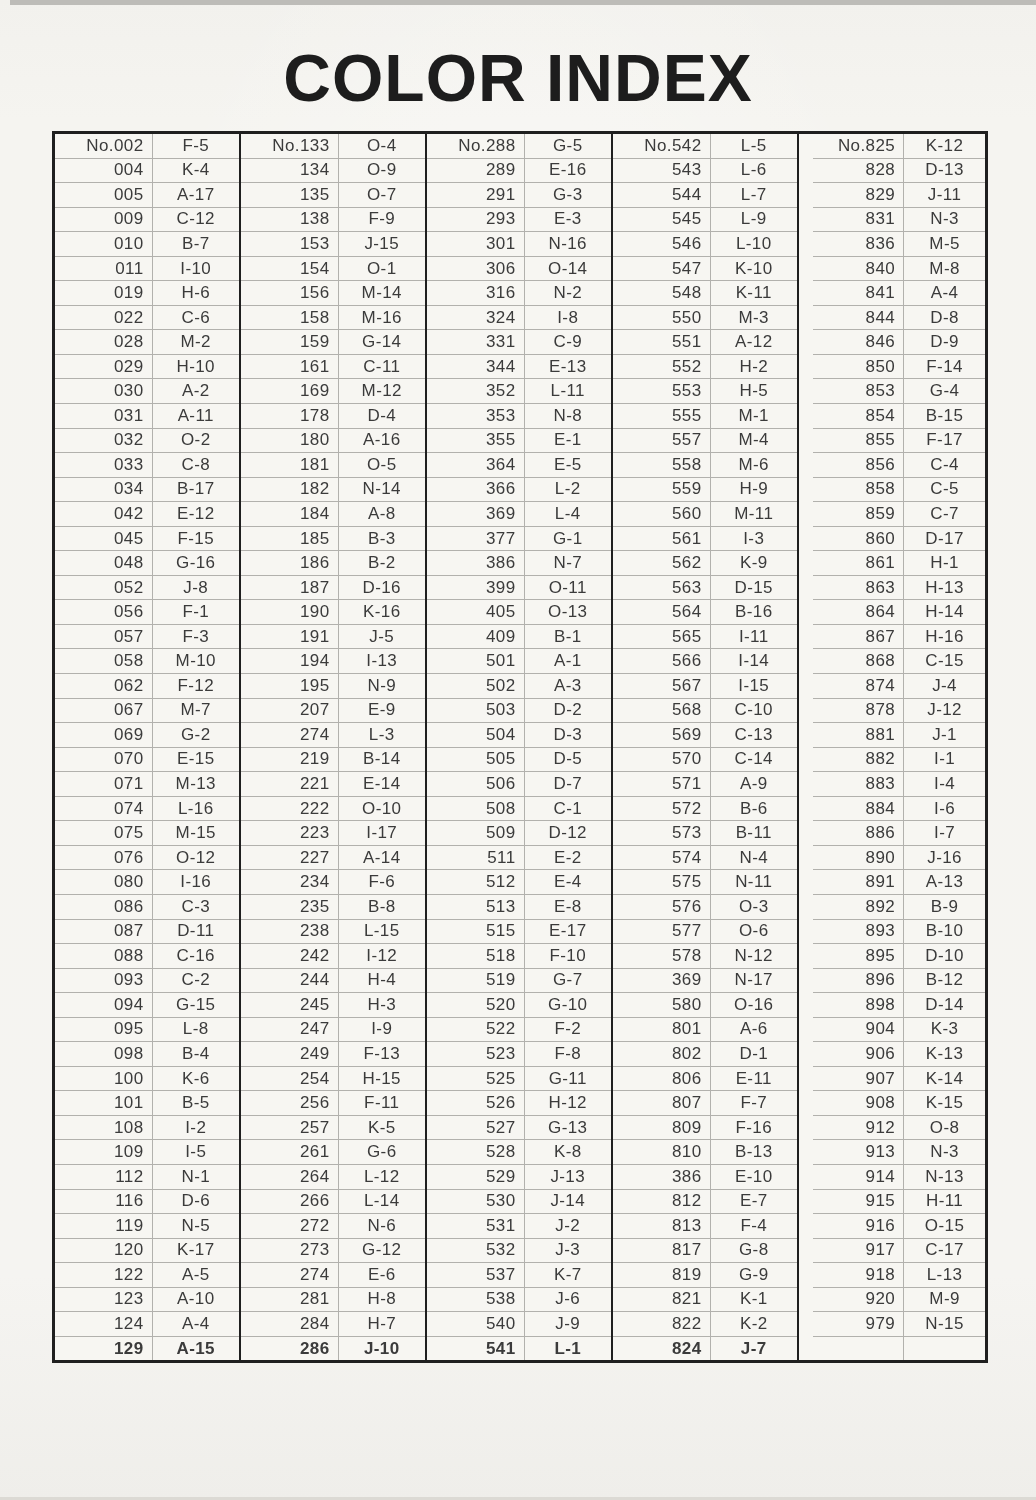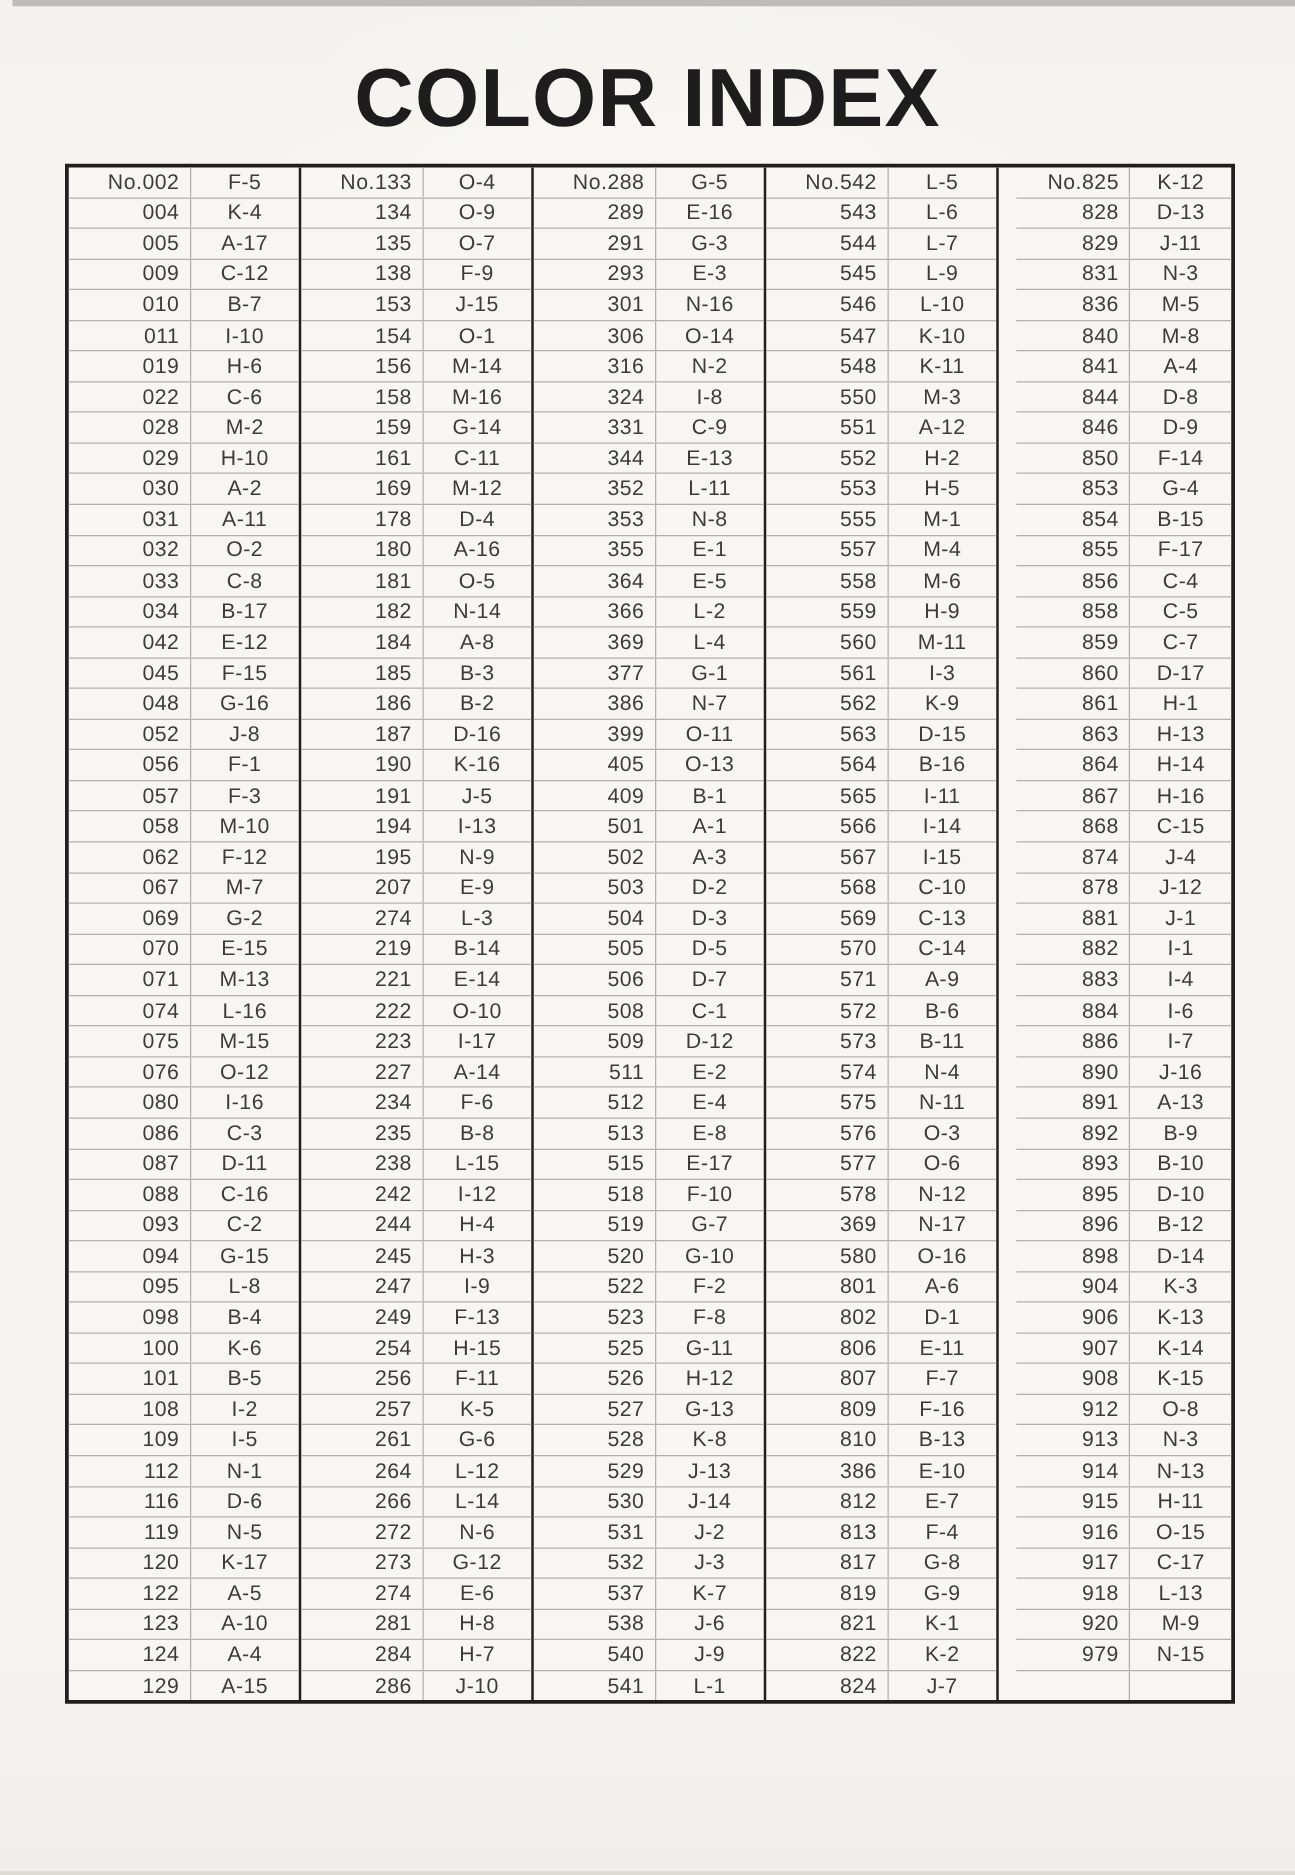--- a/index.html
+++ b/index.html
@@ -78,20 +78,21 @@
     margin-left: 14px;
   }
   .row {
     flex: 1 1 0;
     display: flex;
     border-bottom: 1px solid #b2b1ad;
     min-height: 0;
   }
   .row:last-child {
     border-bottom: none;
+    font-weight: bold;
   }
   .cell {
     display: flex;
     align-items: center;
     box-sizing: border-box;
     font-size: 17px;
     color: #3b3b3b;
     letter-spacing: 0.4px;
     white-space: nowrap;
     overflow: hidden;

